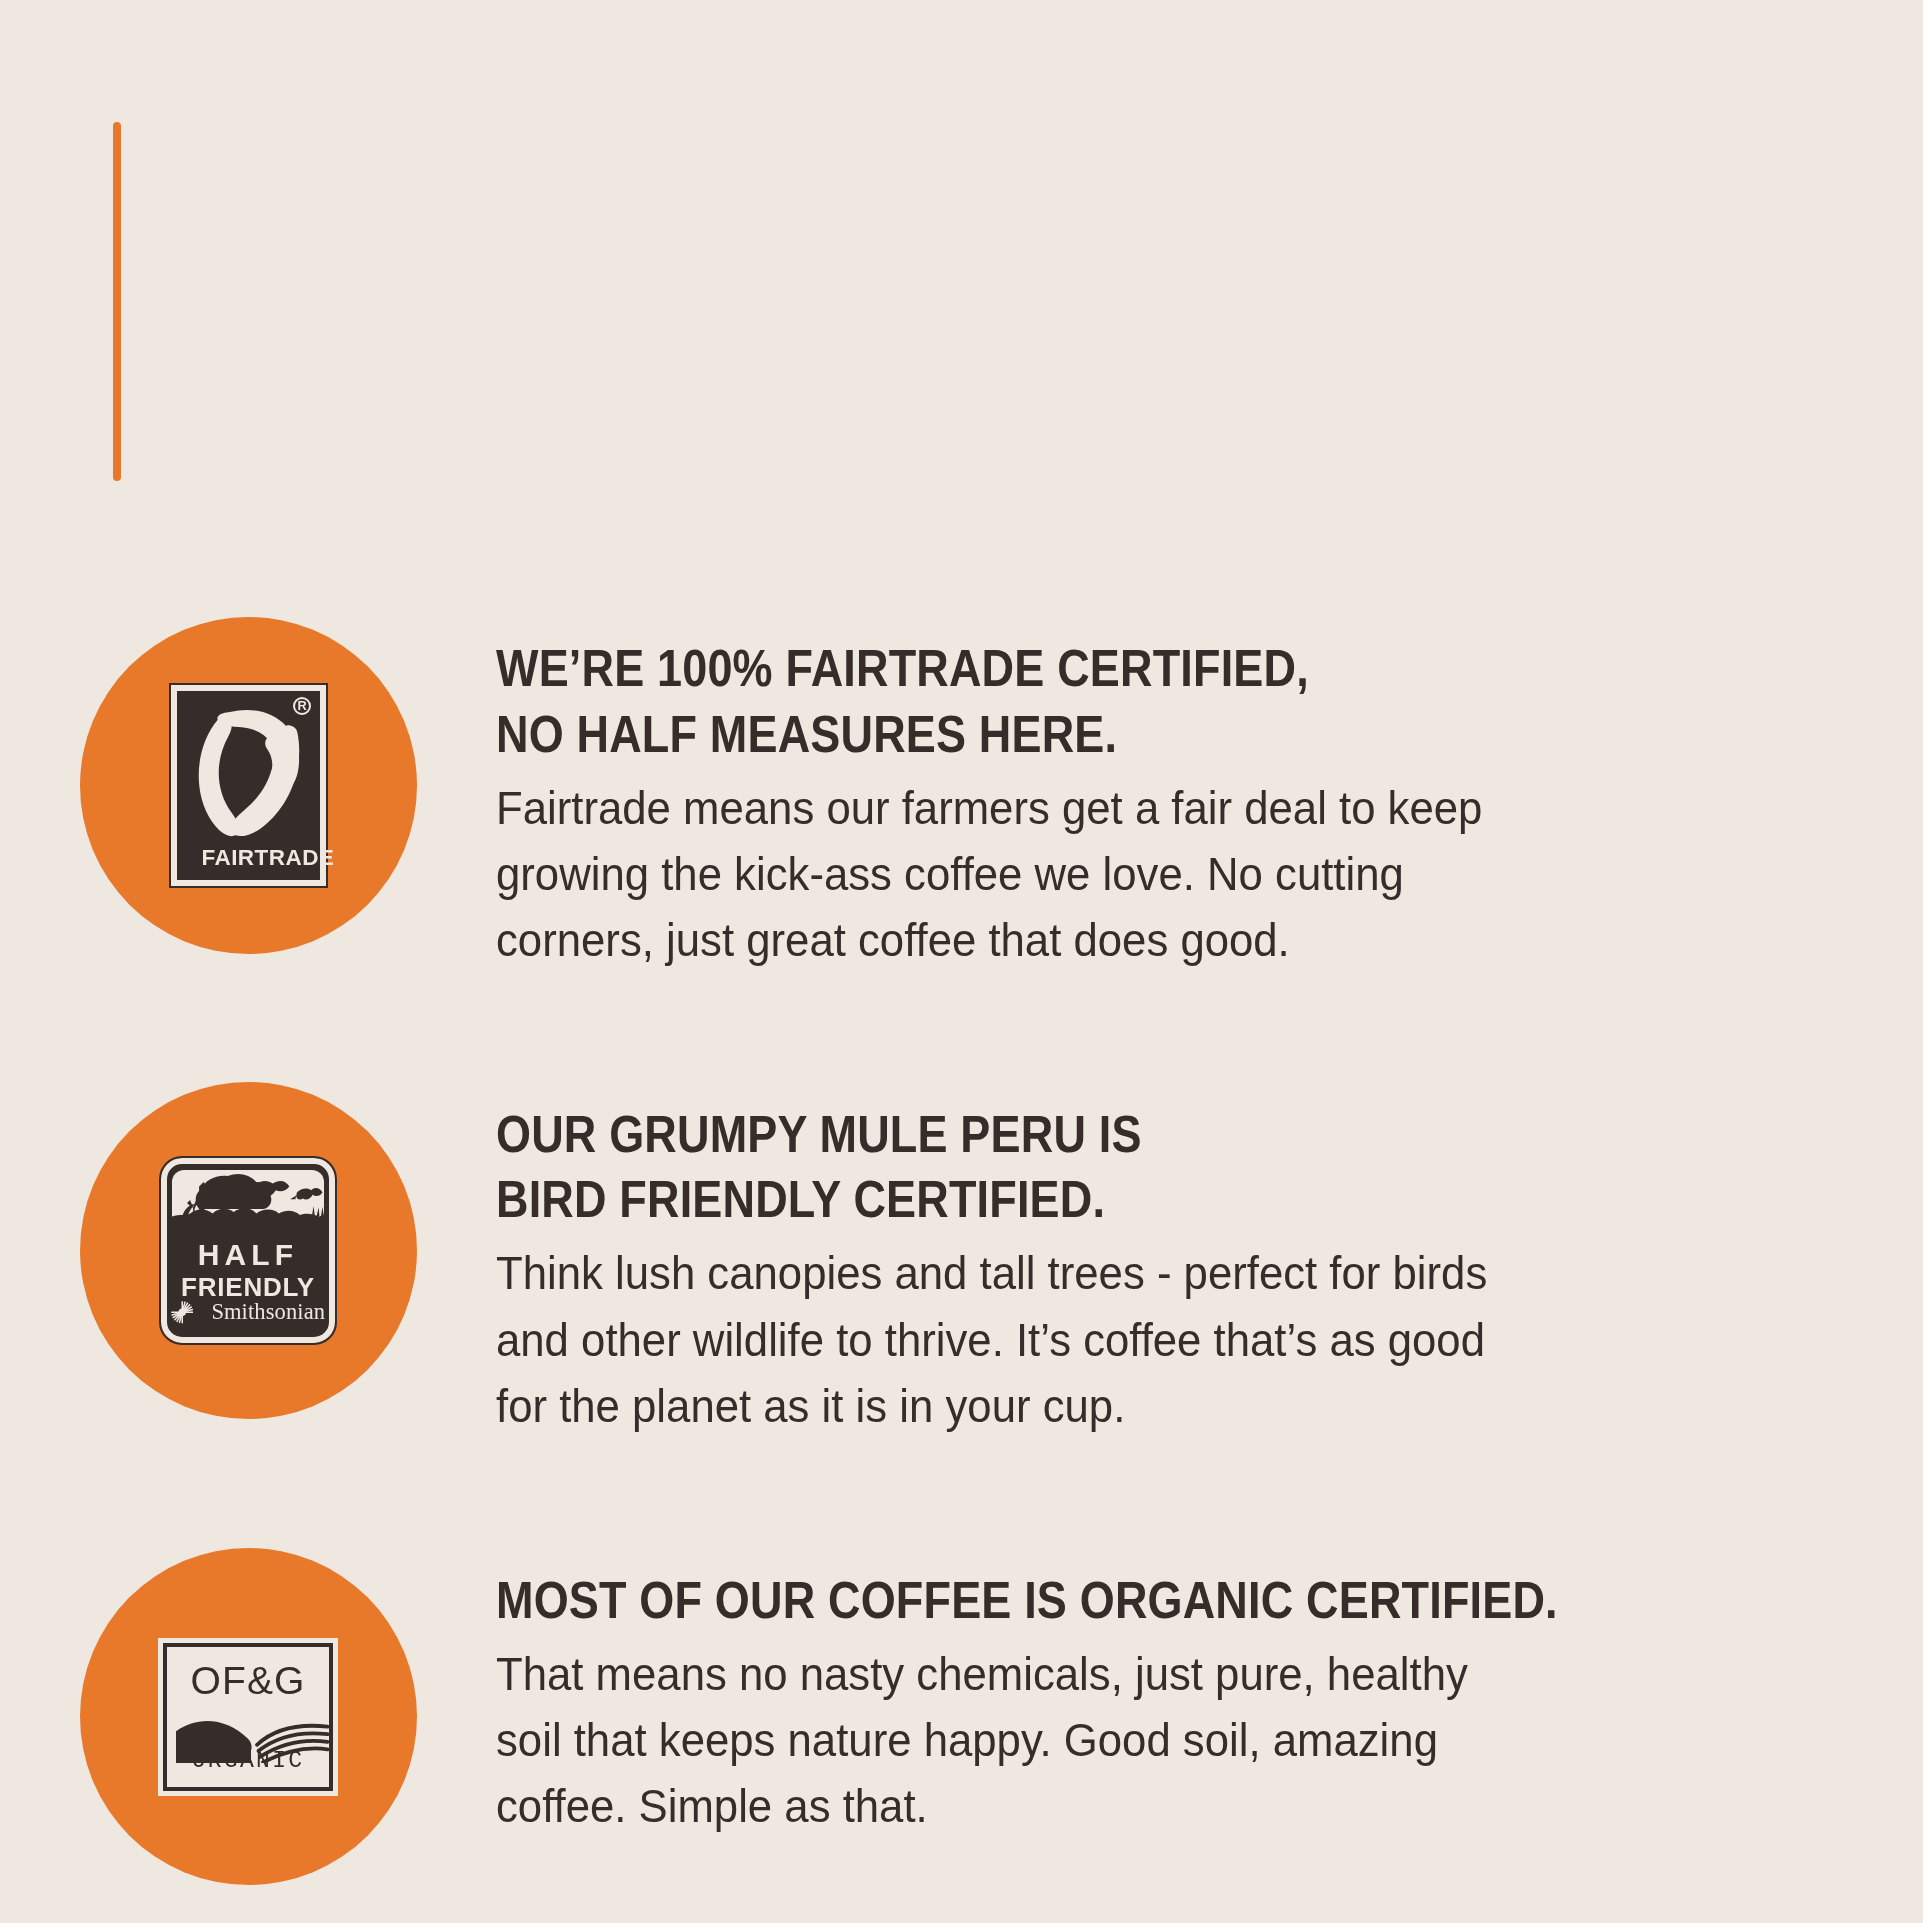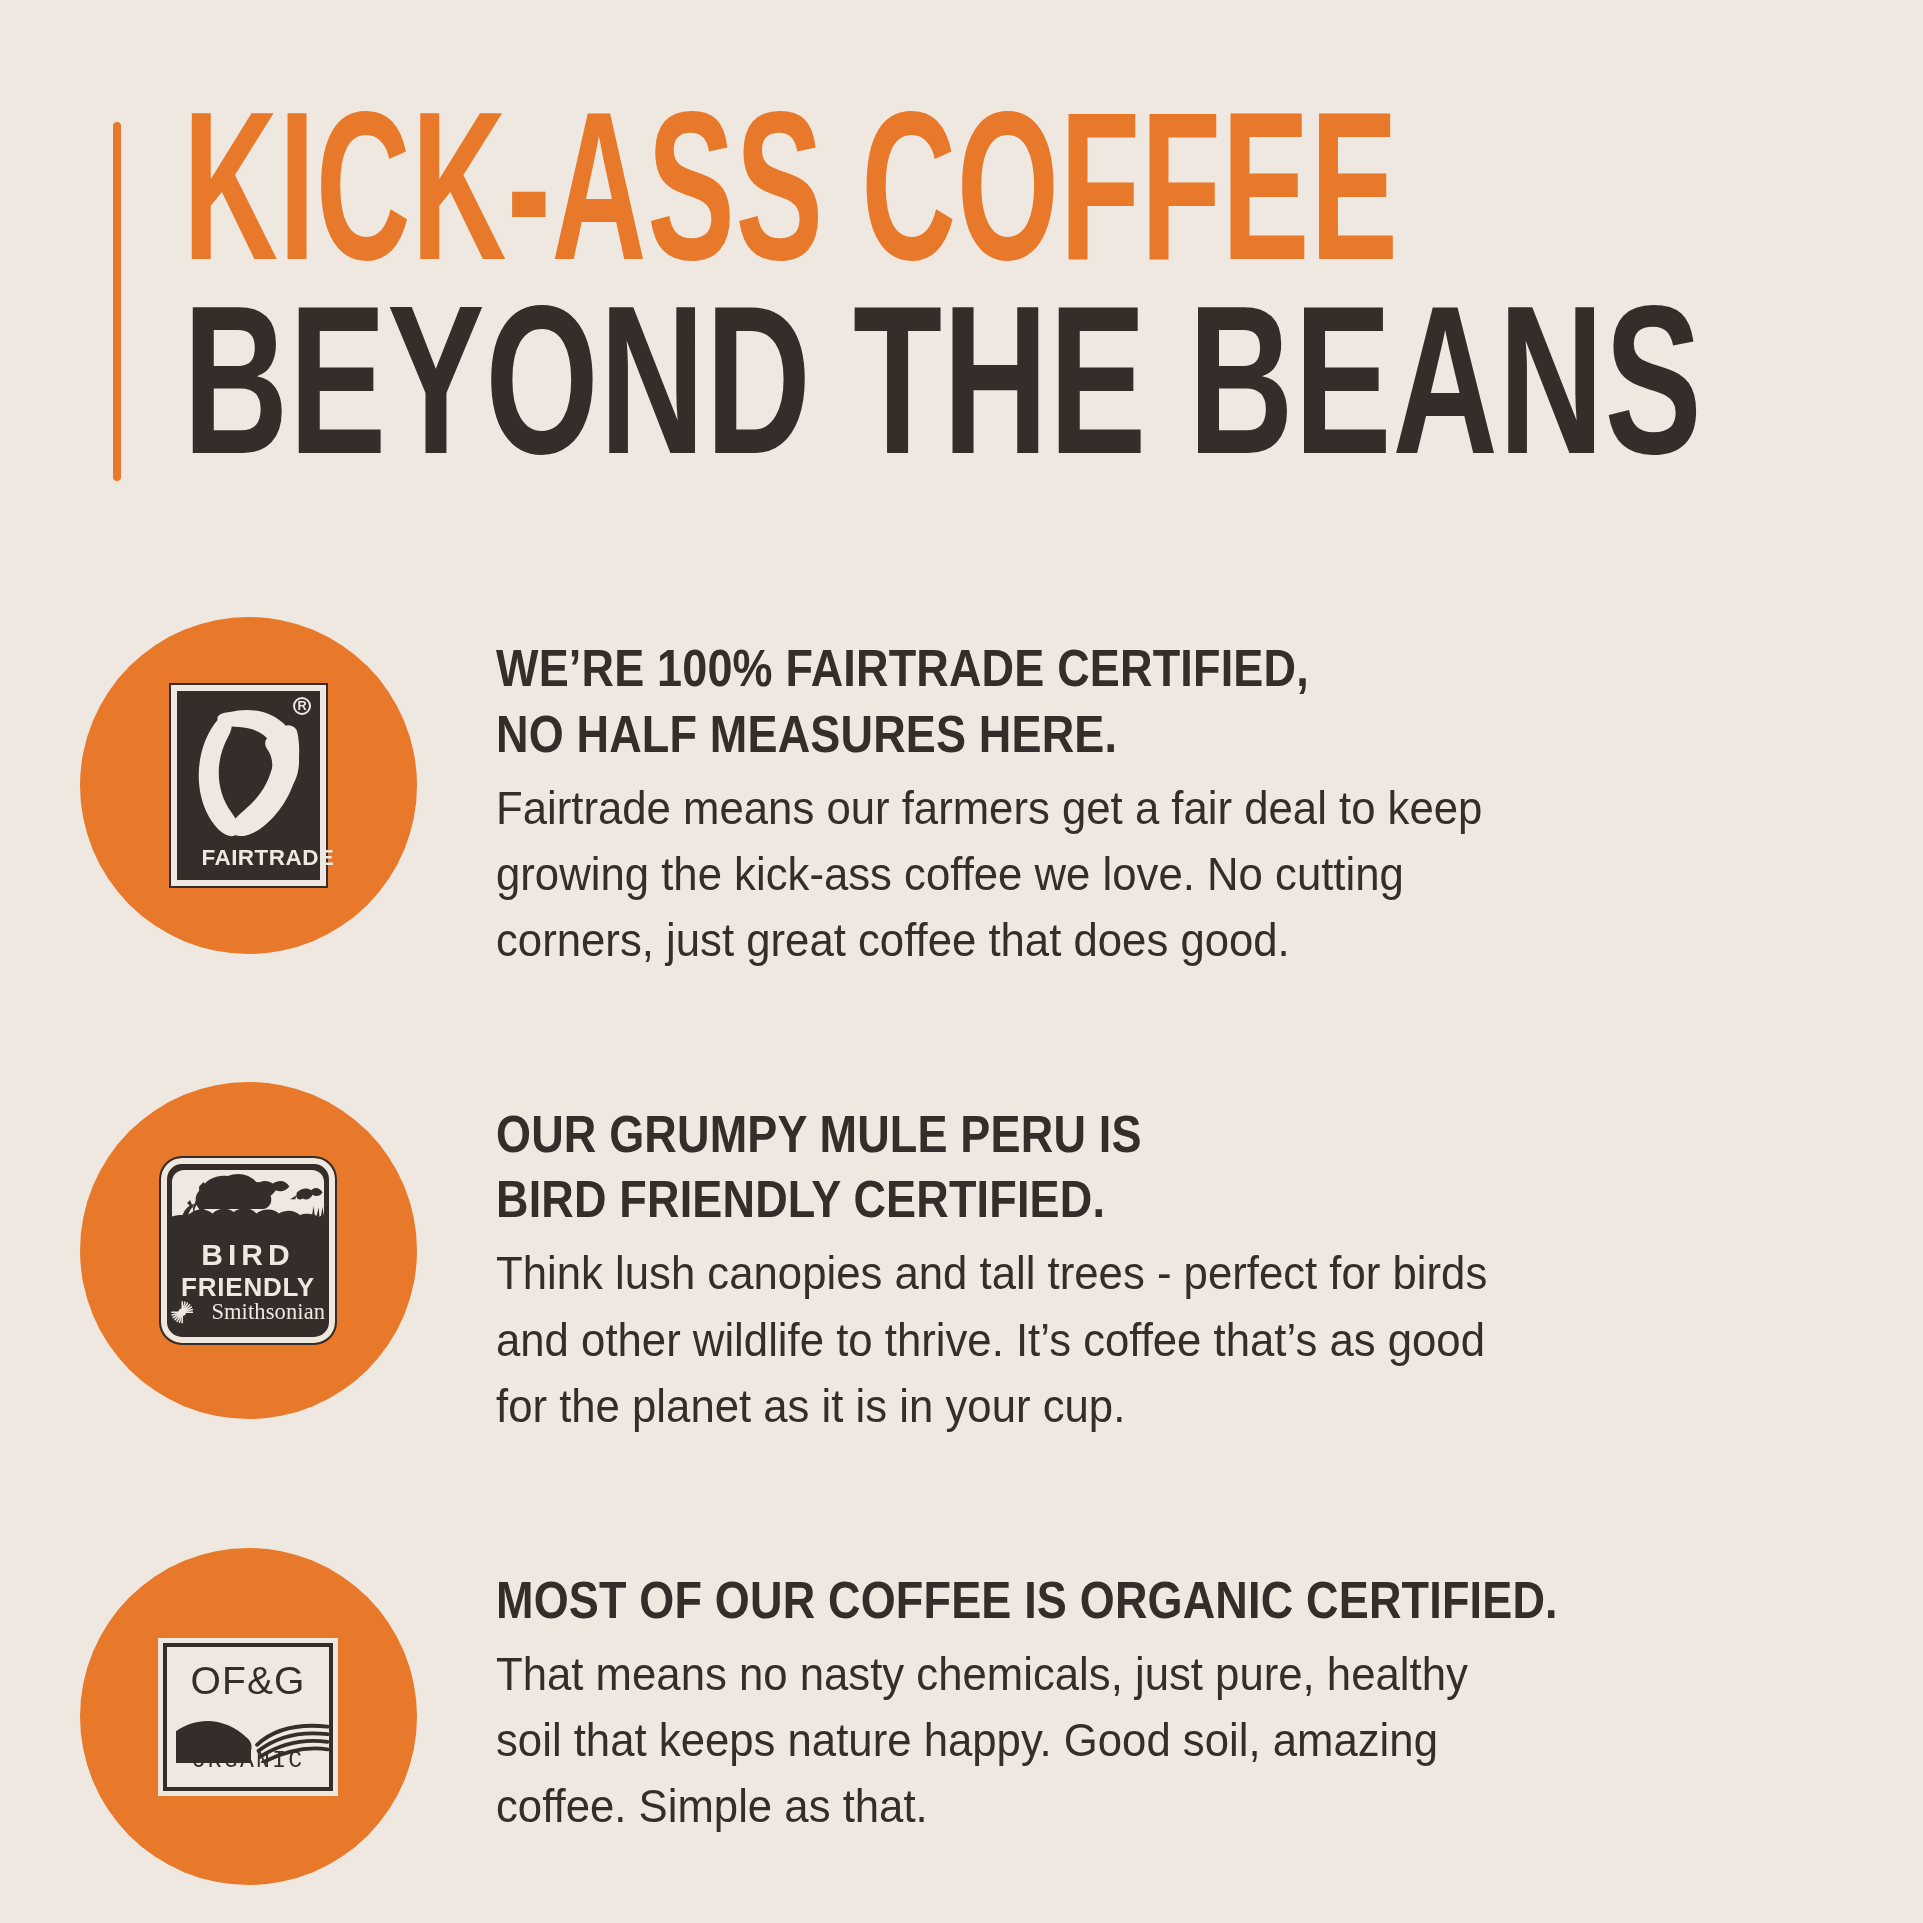--- a/index.html
+++ b/index.html
@@ -294,24 +294,20 @@
     letter-spacing: 0.10em;
   }
 </style>
 </head>
 <body>
 
 <div class="page">
 
   <div class="header">
     <div class="accent-bar"></div>
-    <div class="title-block">
-      <span class="title-line title-line-1">KICK-ASS COFFEE</span>
-      <span class="title-line title-line-2">BEYOND THE BEANS</span>
-    </div>
   </div>
 
   <div class="rows">
 
     <div class="row row-1">
       <div class="badge-wrap">
         <div class="badge-circle">
           <div class="ft-mark">
             <div class="ft-inner">
               <div class="ft-reg">R</div>
@@ -381,21 +377,21 @@
 
                 <path d="M0 80 L0 62 C10 58 18 62 24 58 C34 50 46 52 54 58
                          C62 50 74 50 82 56 C92 48 106 50 112 58
                          C122 50 136 52 142 58 C152 52 164 54 170 60
                          C180 56 190 60 196 62 C204 58 212 60 218 64 L218 80 Z" fill="#362D2B"></path>
 
                 <path d="M186 62 l2 -14 2 14 z M192 62 l3 -12 1 12 z M198 62 l2 -13 2 13 z
                          M204 62 l2 -11 2 11 z M210 63 l2 -10 2 10 z" fill="#362D2B"></path>
               </svg>
             </div>
-            <div class="bf-word-1">BIRD</div>
+            <div class="bf-word-1">HALF</div>
             <div class="bf-word-2">FRIENDLY</div>
             <div class="bf-smith">
               <svg width="22.5" height="22.5" viewBox="0 0 30 30">
                 <g fill="#EFE8E0">
                   <circle cx="15" cy="15" r="5"></circle>
                   <g>
                     <rect x="14" y="0" width="2" height="12" rx="1"></rect>
                     <rect x="14" y="18" width="2" height="12" rx="1"></rect>
                     <rect x="0" y="14" width="12" height="2" rx="1"></rect>
                     <rect x="18" y="14" width="12" height="2" rx="1"></rect>

